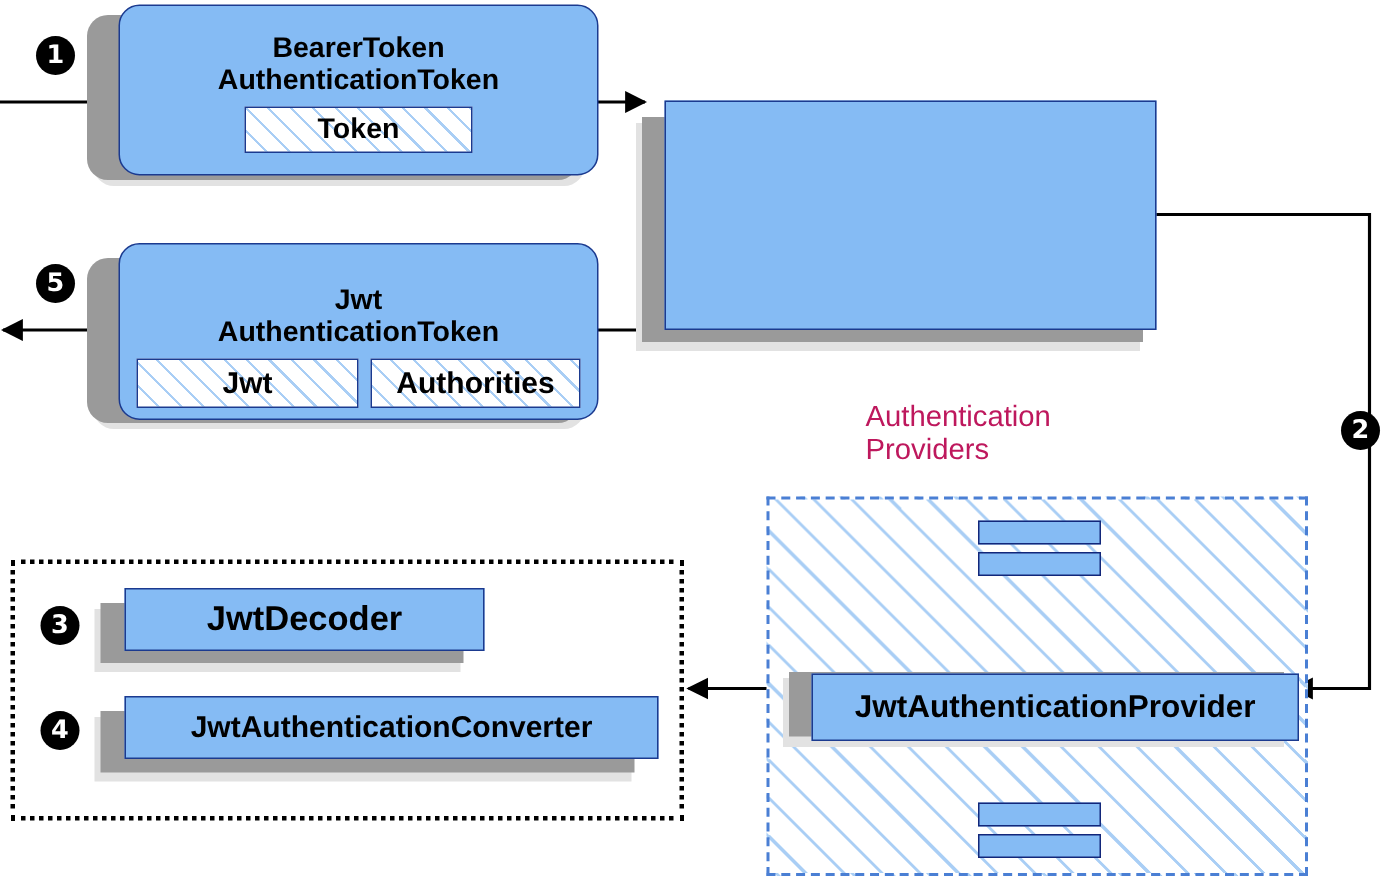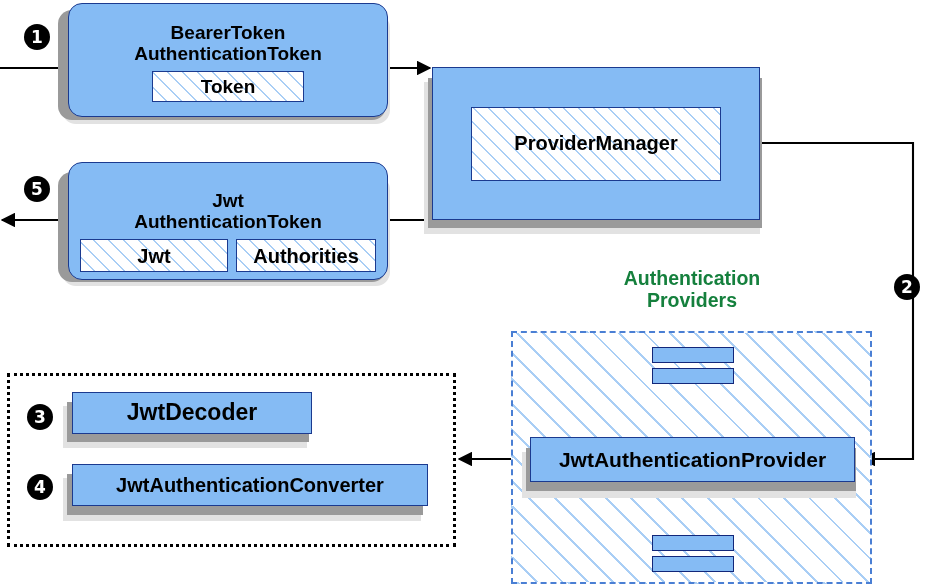--- a/index.html
+++ b/index.html
@@ -23,20 +23,21 @@
     border:1.6px solid #1b3a8f;
     color:#000;
     font-weight:bold;
     display:flex;
     flex-direction:column;
     align-items:center;
     justify-content:center;
     text-align:center;
     line-height:1.12;
     z-index:6;
+    margin-left:11px;
   }
   .node.rounded{border-radius:14px;}
 
   
   .shadow-a,.shadow-b{position:absolute;box-sizing:border-box;z-index:3;}
   .shadow-a{background:#9a9a9a;}
   .shadow-b{background:#e2e2e2;}
   .shadow-a.rounded,.shadow-b.rounded{border-radius:14px;}
 
   
@@ -85,25 +86,25 @@
   .dotted-region{
     position:absolute;
     box-sizing:border-box;
     border:3px dotted #000000;
     background:transparent;
     z-index:2;
   }
 
   .region-label{
     position:absolute;
-    font-weight:bold;
-    text-align:center;
+    font-weight:normal;
+    text-align:left;
     line-height:1.12;
     white-space:pre-line;
-    color:#15803d;
+    color:#be185d;
     z-index:8;
   }
 
   
   .mini-bar{
     position:absolute;
     box-sizing:border-box;
     background:#85bbf4;
     border:1.7px solid #12277a;
     z-index:7;
@@ -166,29 +167,28 @@
 AuthenticationToken</div>
     <div style="display:flex;gap:8px;">
       <div class="hatch" style="width:148px;height:33px;font-size:20px;">Jwt</div>
       <div class="hatch" style="width:140px;height:33px;font-size:20px;">Authorities</div>
     </div>
   </div>
 
   <div class="shadow-b" style="left:424px;top:82px;width:336px;height:152px;"></div>
   <div class="shadow-a" style="left:428px;top:78px;width:334px;height:150px;"></div>
   <div class="node" style="left:432px;top:67px;width:328px;height:153px;font-size:19.5px;">
-    <div class="hatch" style="width:250px;height:74px;font-size:20px;">ProviderManager</div>
   </div>
 
   <div class="mini-bar" style="left:652px;top:347px;width:82px;height:16px;"></div>
   <div class="mini-bar" style="left:652px;top:368px;width:82px;height:16px;"></div>
 
   <div class="shadow-b" style="left:522px;top:452px;width:334px;height:46px;"></div>
   <div class="shadow-a" style="left:526px;top:448px;width:330px;height:43px;"></div>
-  <div class="node" style="left:530px;top:437px;width:325px;height:45px;font-size:21px;">JwtAuthenticationProvider</div>
+  <div class="node" style="left:530px;top:449px;width:325px;height:45px;font-size:21px;">JwtAuthenticationProvider</div>
 
   <div class="mini-bar" style="left:652px;top:535px;width:82px;height:16px;"></div>
   <div class="mini-bar" style="left:652px;top:556px;width:82px;height:16px;"></div>
 
   <div class="shadow-b" style="left:63px;top:406px;width:244px;height:42px;"></div>
   <div class="shadow-a" style="left:67px;top:402px;width:242px;height:40px;"></div>
   <div class="node" style="left:72px;top:392px;width:240px;height:42px;font-size:23px;">JwtDecoder</div>
 
   <div class="shadow-b" style="left:63px;top:478px;width:358px;height:43px;"></div>
   <div class="shadow-a" style="left:67px;top:474px;width:356px;height:41px;"></div>

